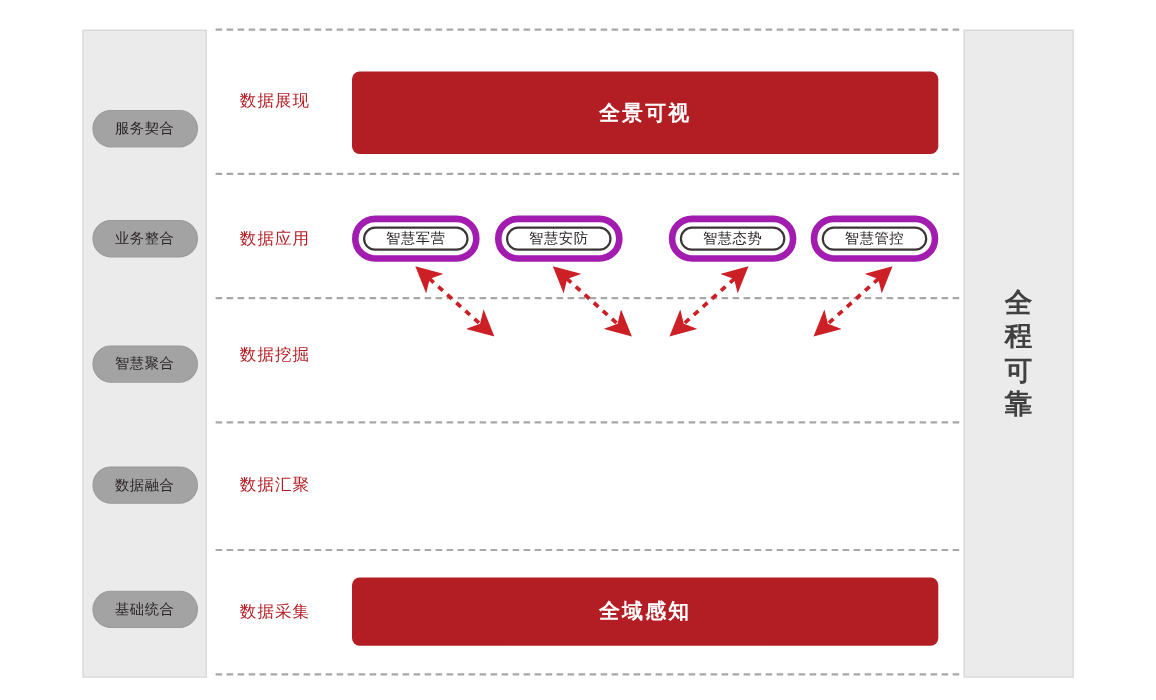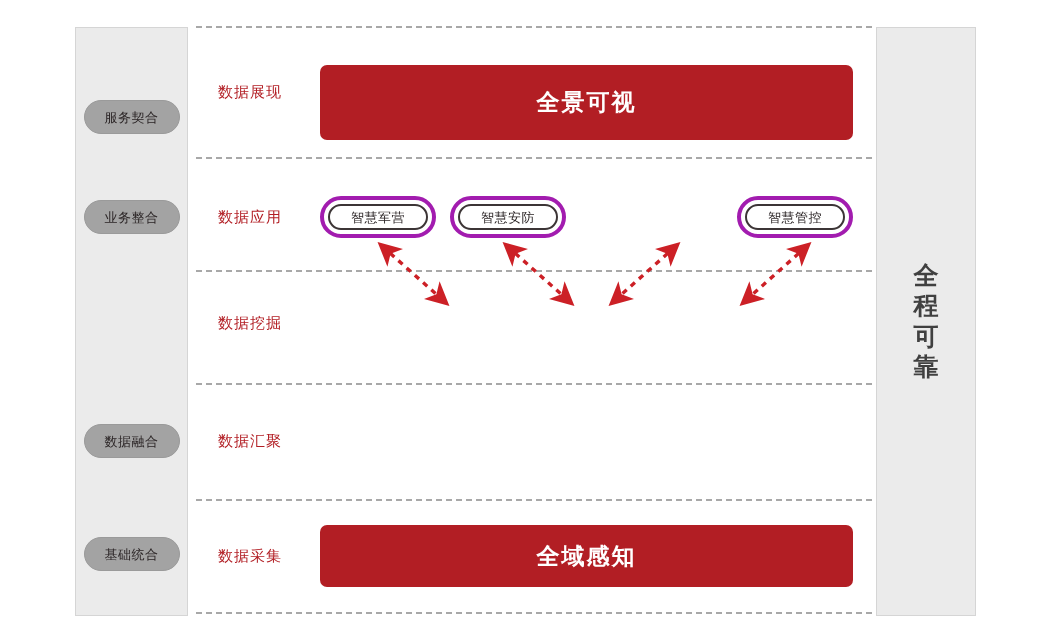--- a/index.html
+++ b/index.html
@@ -107,39 +107,39 @@
     position: absolute;
     left: 124px;
     width: 533px;
     border-radius: 7px;
     background: #b21e24;
     display: flex;
     align-items: center;
     justify-content: center;
   }
   .red-bar span {
-    font-size: 23px;
+    font-size: 19px;
     font-weight: bold;
     color: #ffffff;
     letter-spacing: 2px;
   }
 
   
   #apps-row {
     position: absolute;
     left: 124px;
     top: 174px;
     width: 533px;
     height: 42px;
   }
   .app-pill {
     position: absolute;
     top: 0;
     height: 42px;
-    border: 4px solid #a21caf;
+    border: 6px solid #a21caf;
     border-radius: 21px;
     background: #ffffff;
     box-sizing: border-box;
     padding: 4px;
   }
   .app-pill-inner {
     width: 100%;
     height: 100%;
     border: 2px solid #3c3536;
     border-radius: 17px;
@@ -169,20 +169,23 @@
 </head>
 <body>
 
 <div id="left-band">
   <div class="stage-pill" style="top:72px;">
     <span>服务契合</span>
   </div>
   <div class="stage-pill" style="top:172px;">
     <span>业务整合</span>
   </div>
+  <div class="stage-pill" style="top:286px;">
+    <span>智慧聚合</span>
+  </div>
   <div class="stage-pill" style="top:396px;">
     <span>数据融合</span>
   </div>
   <div class="stage-pill" style="top:509px;">
     <span>基础统合</span>
   </div>
 </div>
 
 <div id="right-band">
   <div id="right-band-label">全程可靠</div>
@@ -225,20 +228,25 @@
 
   <div id="apps-row">
     <div class="app-pill" style="left:0px;   width:116px;">
       <div class="app-pill-inner">
         <span>智慧军营</span>
       </div>
     </div>
     <div class="app-pill" style="left:130px; width:116px;">
       <div class="app-pill-inner">
         <span>智慧安防</span>
+      </div>
+    </div>
+    <div class="app-pill" style="left:288px; width:116px;">
+      <div class="app-pill-inner">
+        <span>智慧态势</span>
       </div>
     </div>
     <div class="app-pill" style="left:417px; width:116px;">
       <div class="app-pill-inner">
         <span>智慧管控</span>
       </div>
     </div>
   </div>
 
   <svg id="arrows" viewBox="0 0 533 72">

